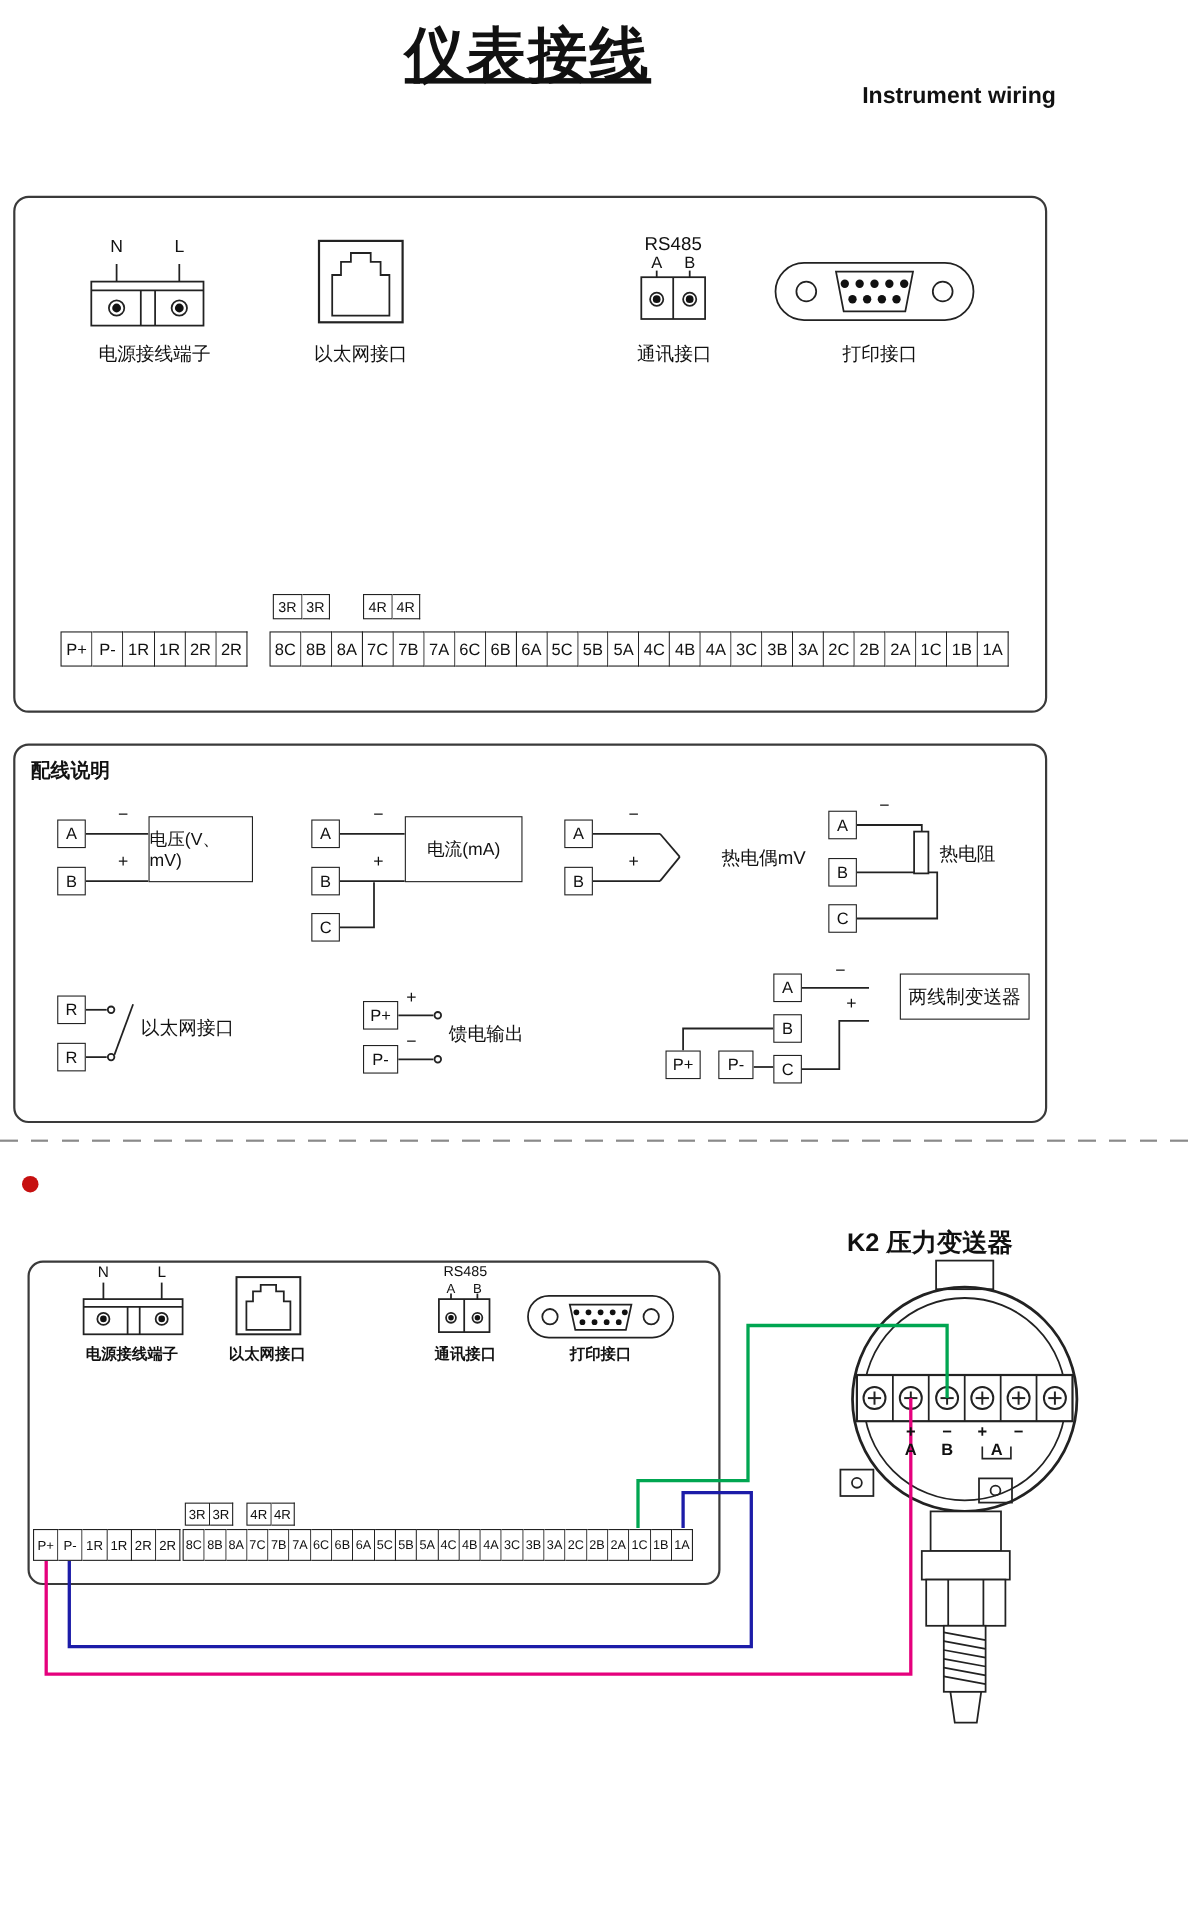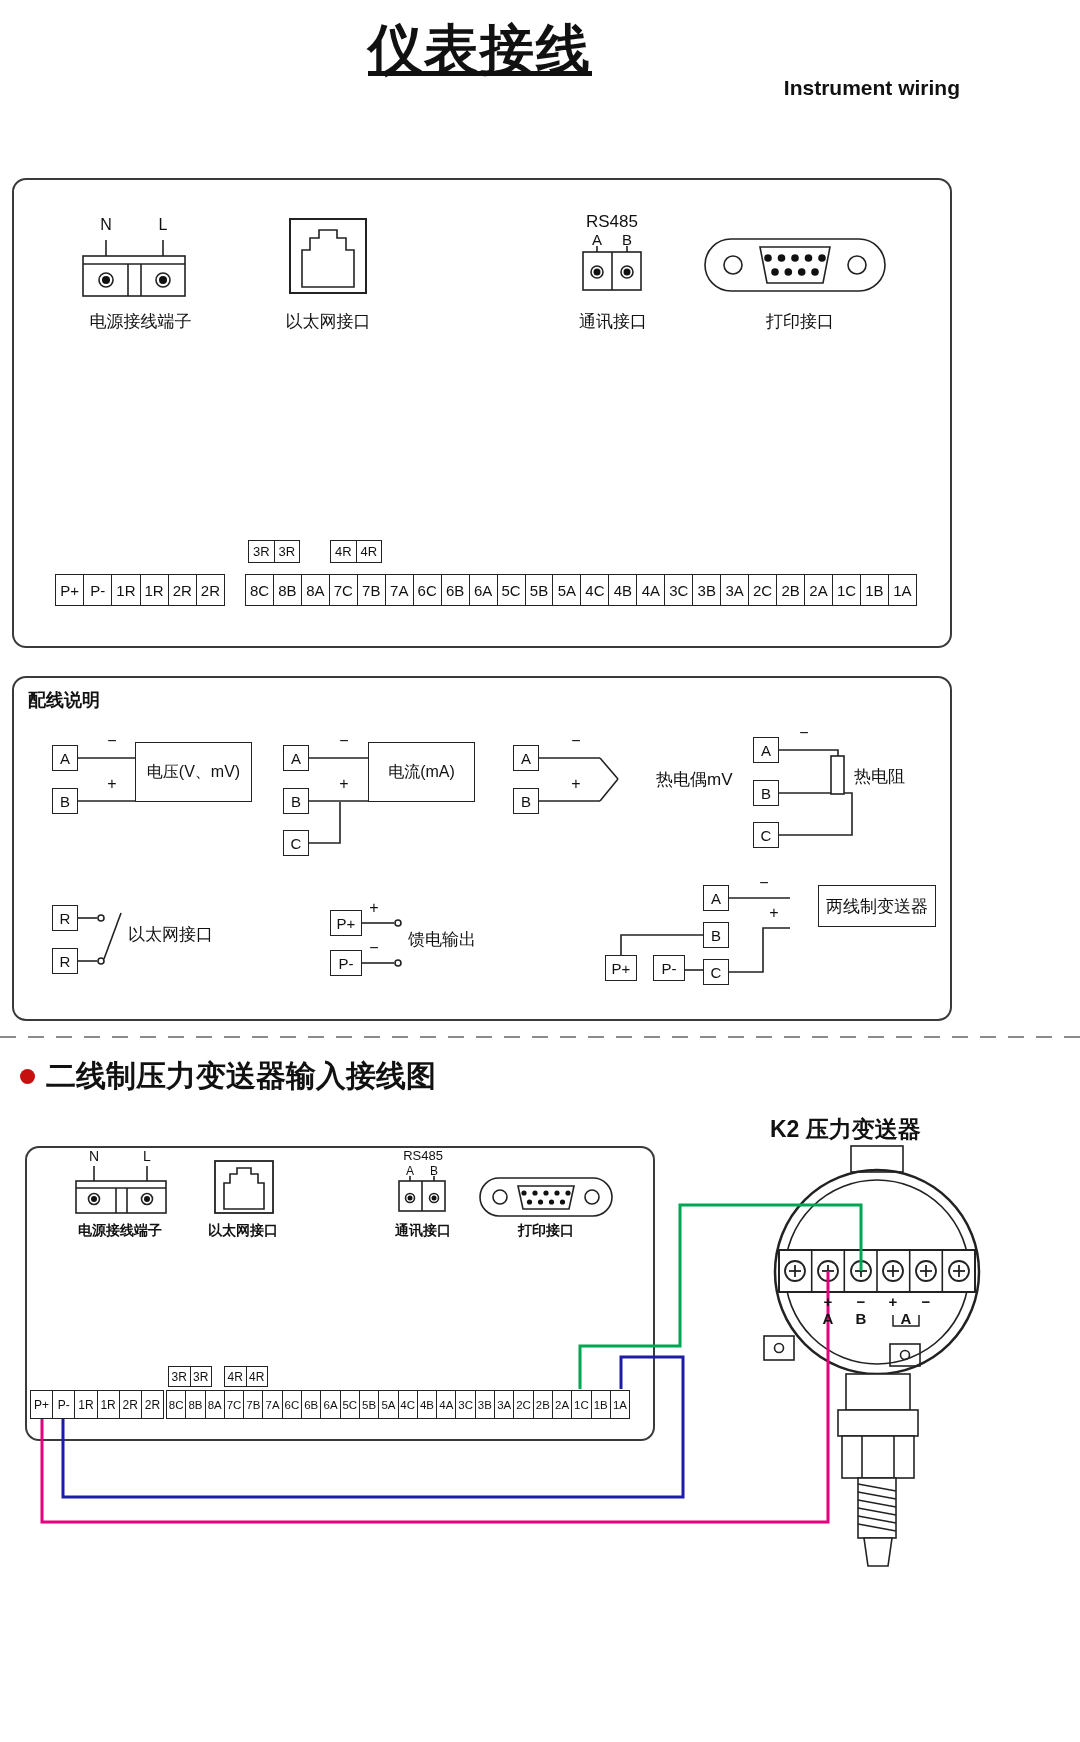--- a/index.html
+++ b/index.html
@@ -239,21 +239,20 @@
   </svg>
 
   <div class="panel" id="box1"></div>
   <div class="panel" id="box2"></div>
   <div class="panel" id="box3"></div>
 
   <div id="main-title">仪表接线</div>
   <div id="subtitle">Instrument wiring</div>
   <div id="divider"></div>
   <div id="bullet"></div>
-  <div id="s3-heading">二线制压力变送器输入接线图</div>
   <div id="k2-title">K2 压力变送器</div>
 
   <span class="pin" style="left:96px;top:216px">N</span>
   <span class="pin" style="left:153px;top:216px">L</span>
   <div class="lbl" style="left:83px;top:310px;width:115px">电源接线端子</div>
   <div class="lbl" style="left:278px;top:310px;width:100px">以太网接口</div>
   <div class="lbl" style="left:582px;top:212px;width:60px">RS485</div>
   <span class="pin" style="left:587px;top:231px;font-size:15px">A</span>
   <span class="pin" style="left:617px;top:231px;font-size:15px">B</span>
   <div class="lbl" style="left:578px;top:310px;width:70px">通讯接口</div>
@@ -301,21 +300,21 @@
       <div>1B</div>
       <div>1A</div>
     </div>
 
   <div id="s2-heading">配线说明</div>
 
   <div class="tbox" style="left:52px;top:745px">A</div>
   <div class="tbox" style="left:52px;top:788px">B</div>
   <span class="sign" style="left:104px;top:732px">−</span>
   <span class="sign" style="left:104px;top:775px">+</span>
-  <div class="wirebox" style="left:135px;top:742px;width:117px;height:60px;font-size:16px">电压(V、mV)</div>
+  <div class="wirebox" style="left:135px;top:742px;width:95px;height:60px;font-size:16px">电压(V、mV)</div>
 
   <div class="tbox" style="left:283px;top:745px">A</div>
   <div class="tbox" style="left:283px;top:788px">B</div>
   <div class="tbox" style="left:283px;top:830px">C</div>
   <span class="sign" style="left:336px;top:732px">−</span>
   <span class="sign" style="left:336px;top:775px">+</span>
   <div class="wirebox" style="left:368px;top:742px;width:107px;height:60px;font-size:16px">电流(mA)</div>
 
   <div class="tbox" style="left:513px;top:745px">A</div>
   <div class="tbox" style="left:513px;top:788px">B</div>

